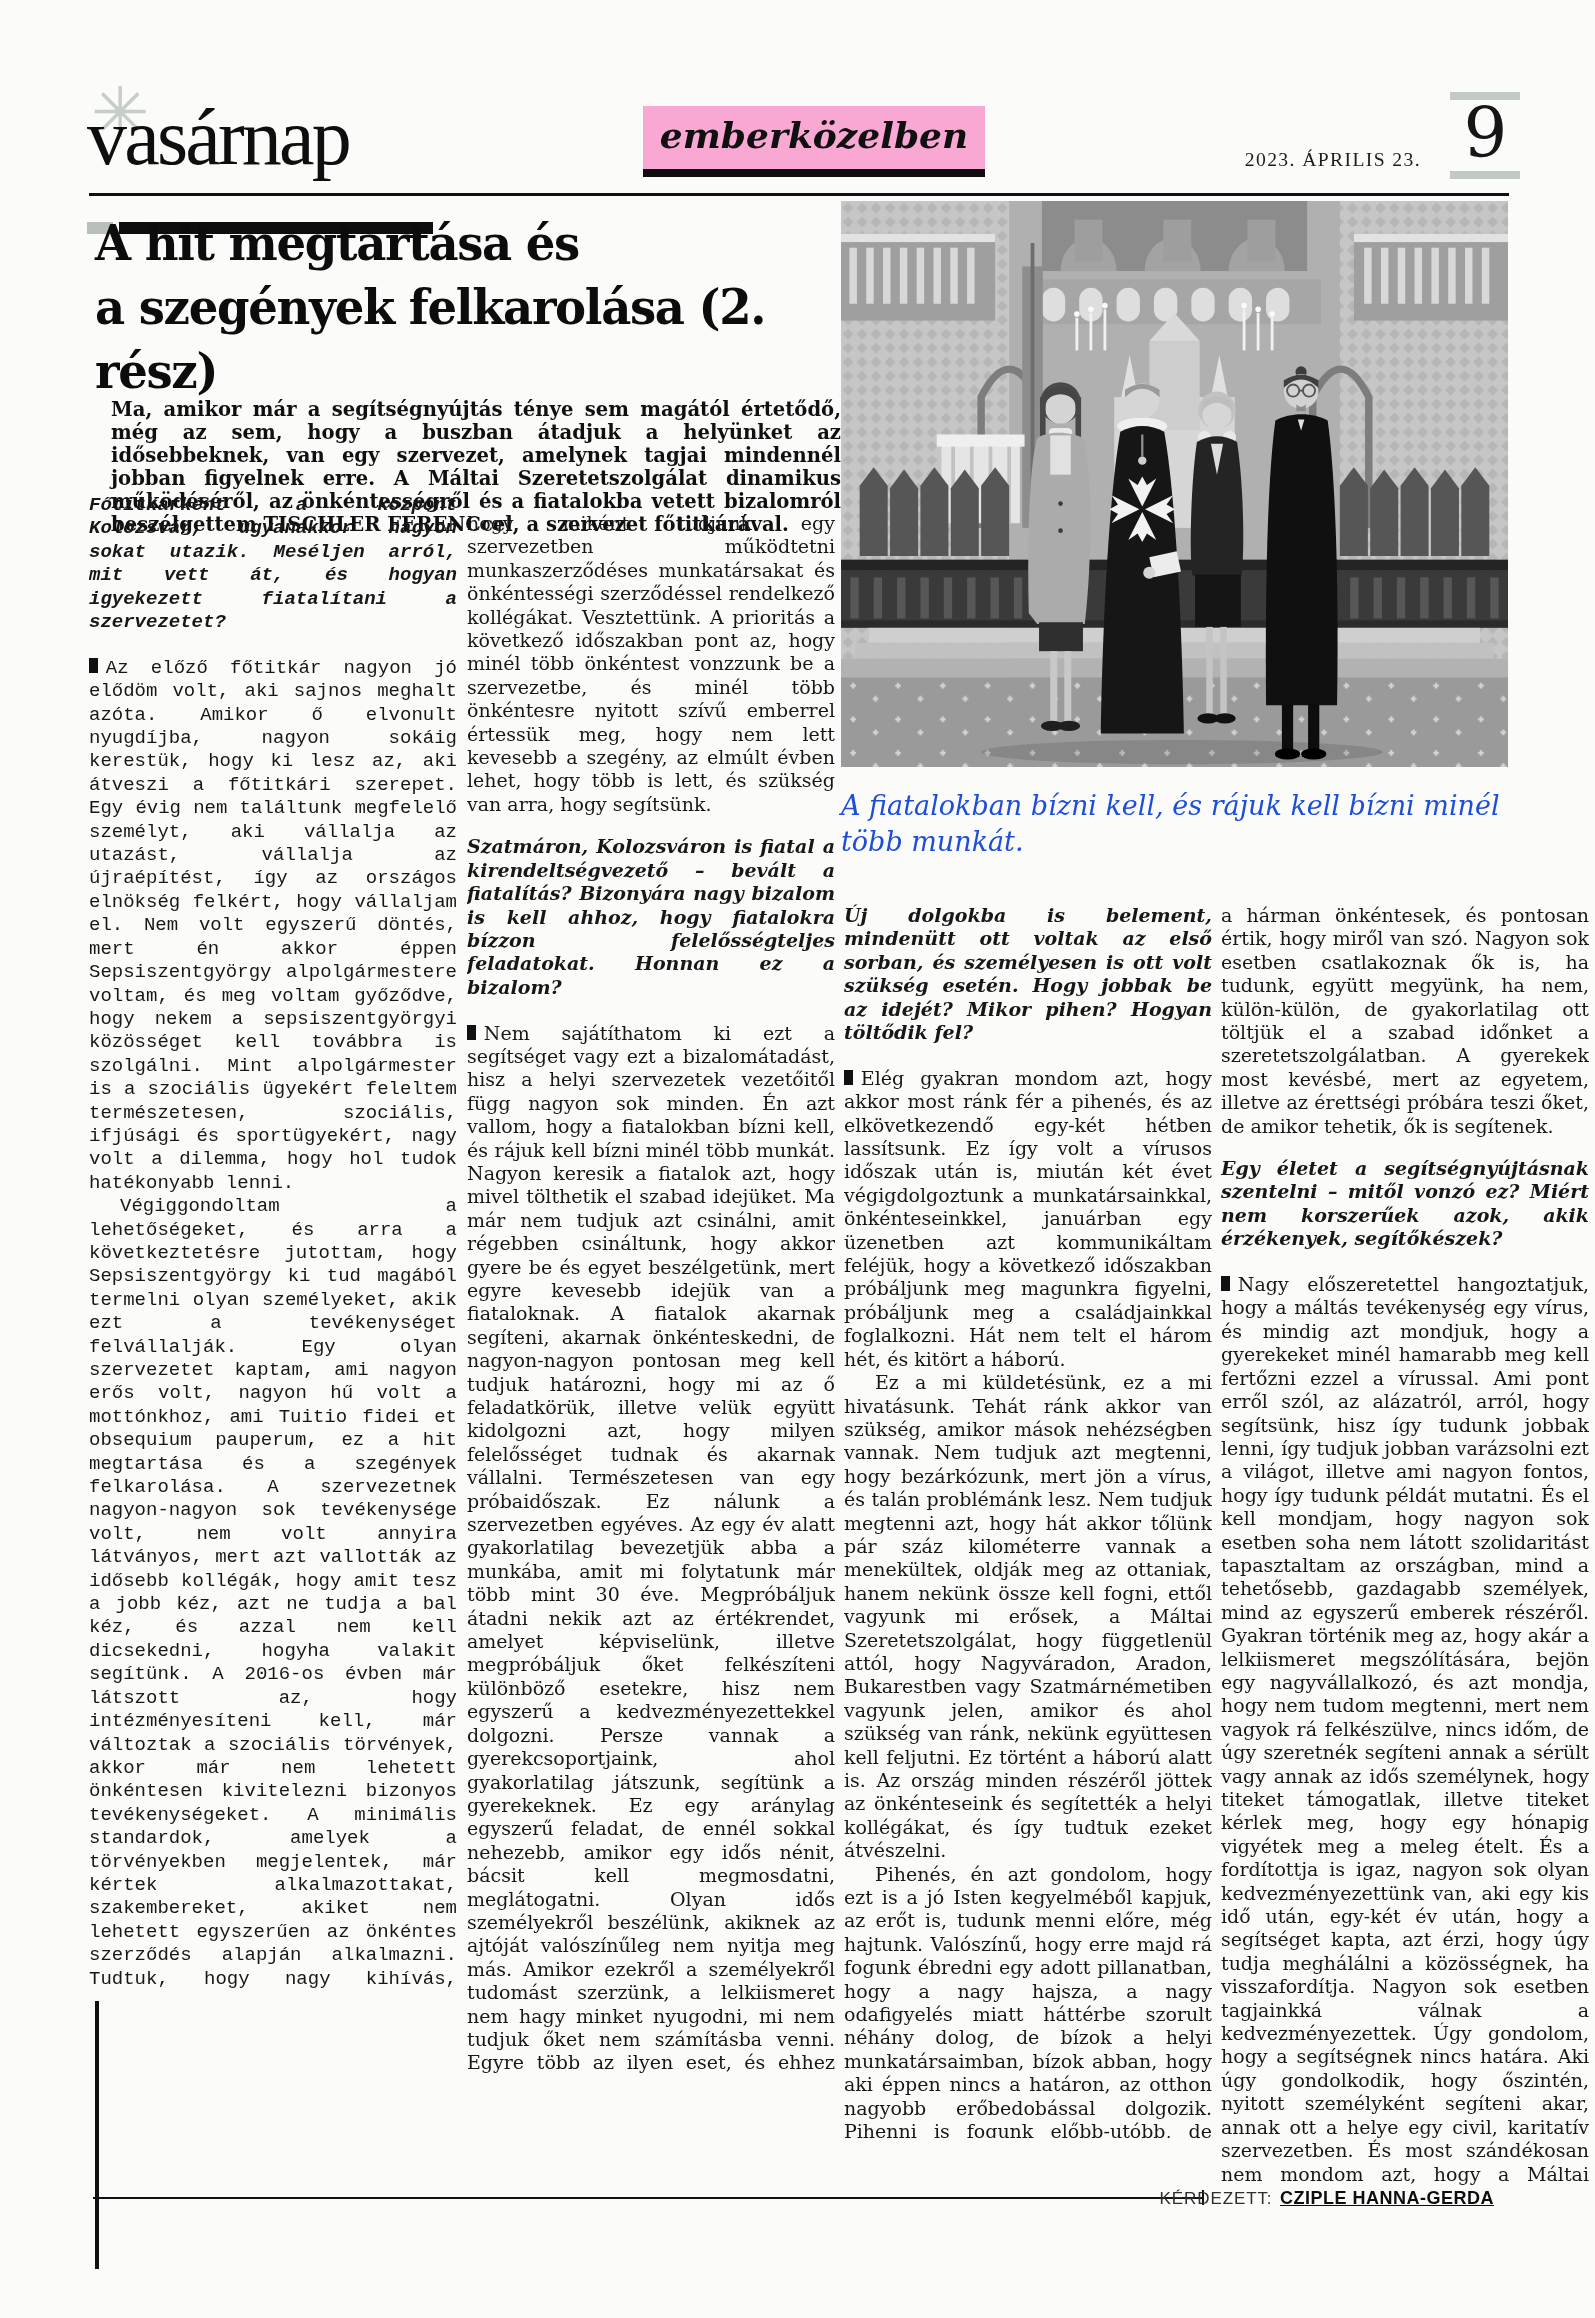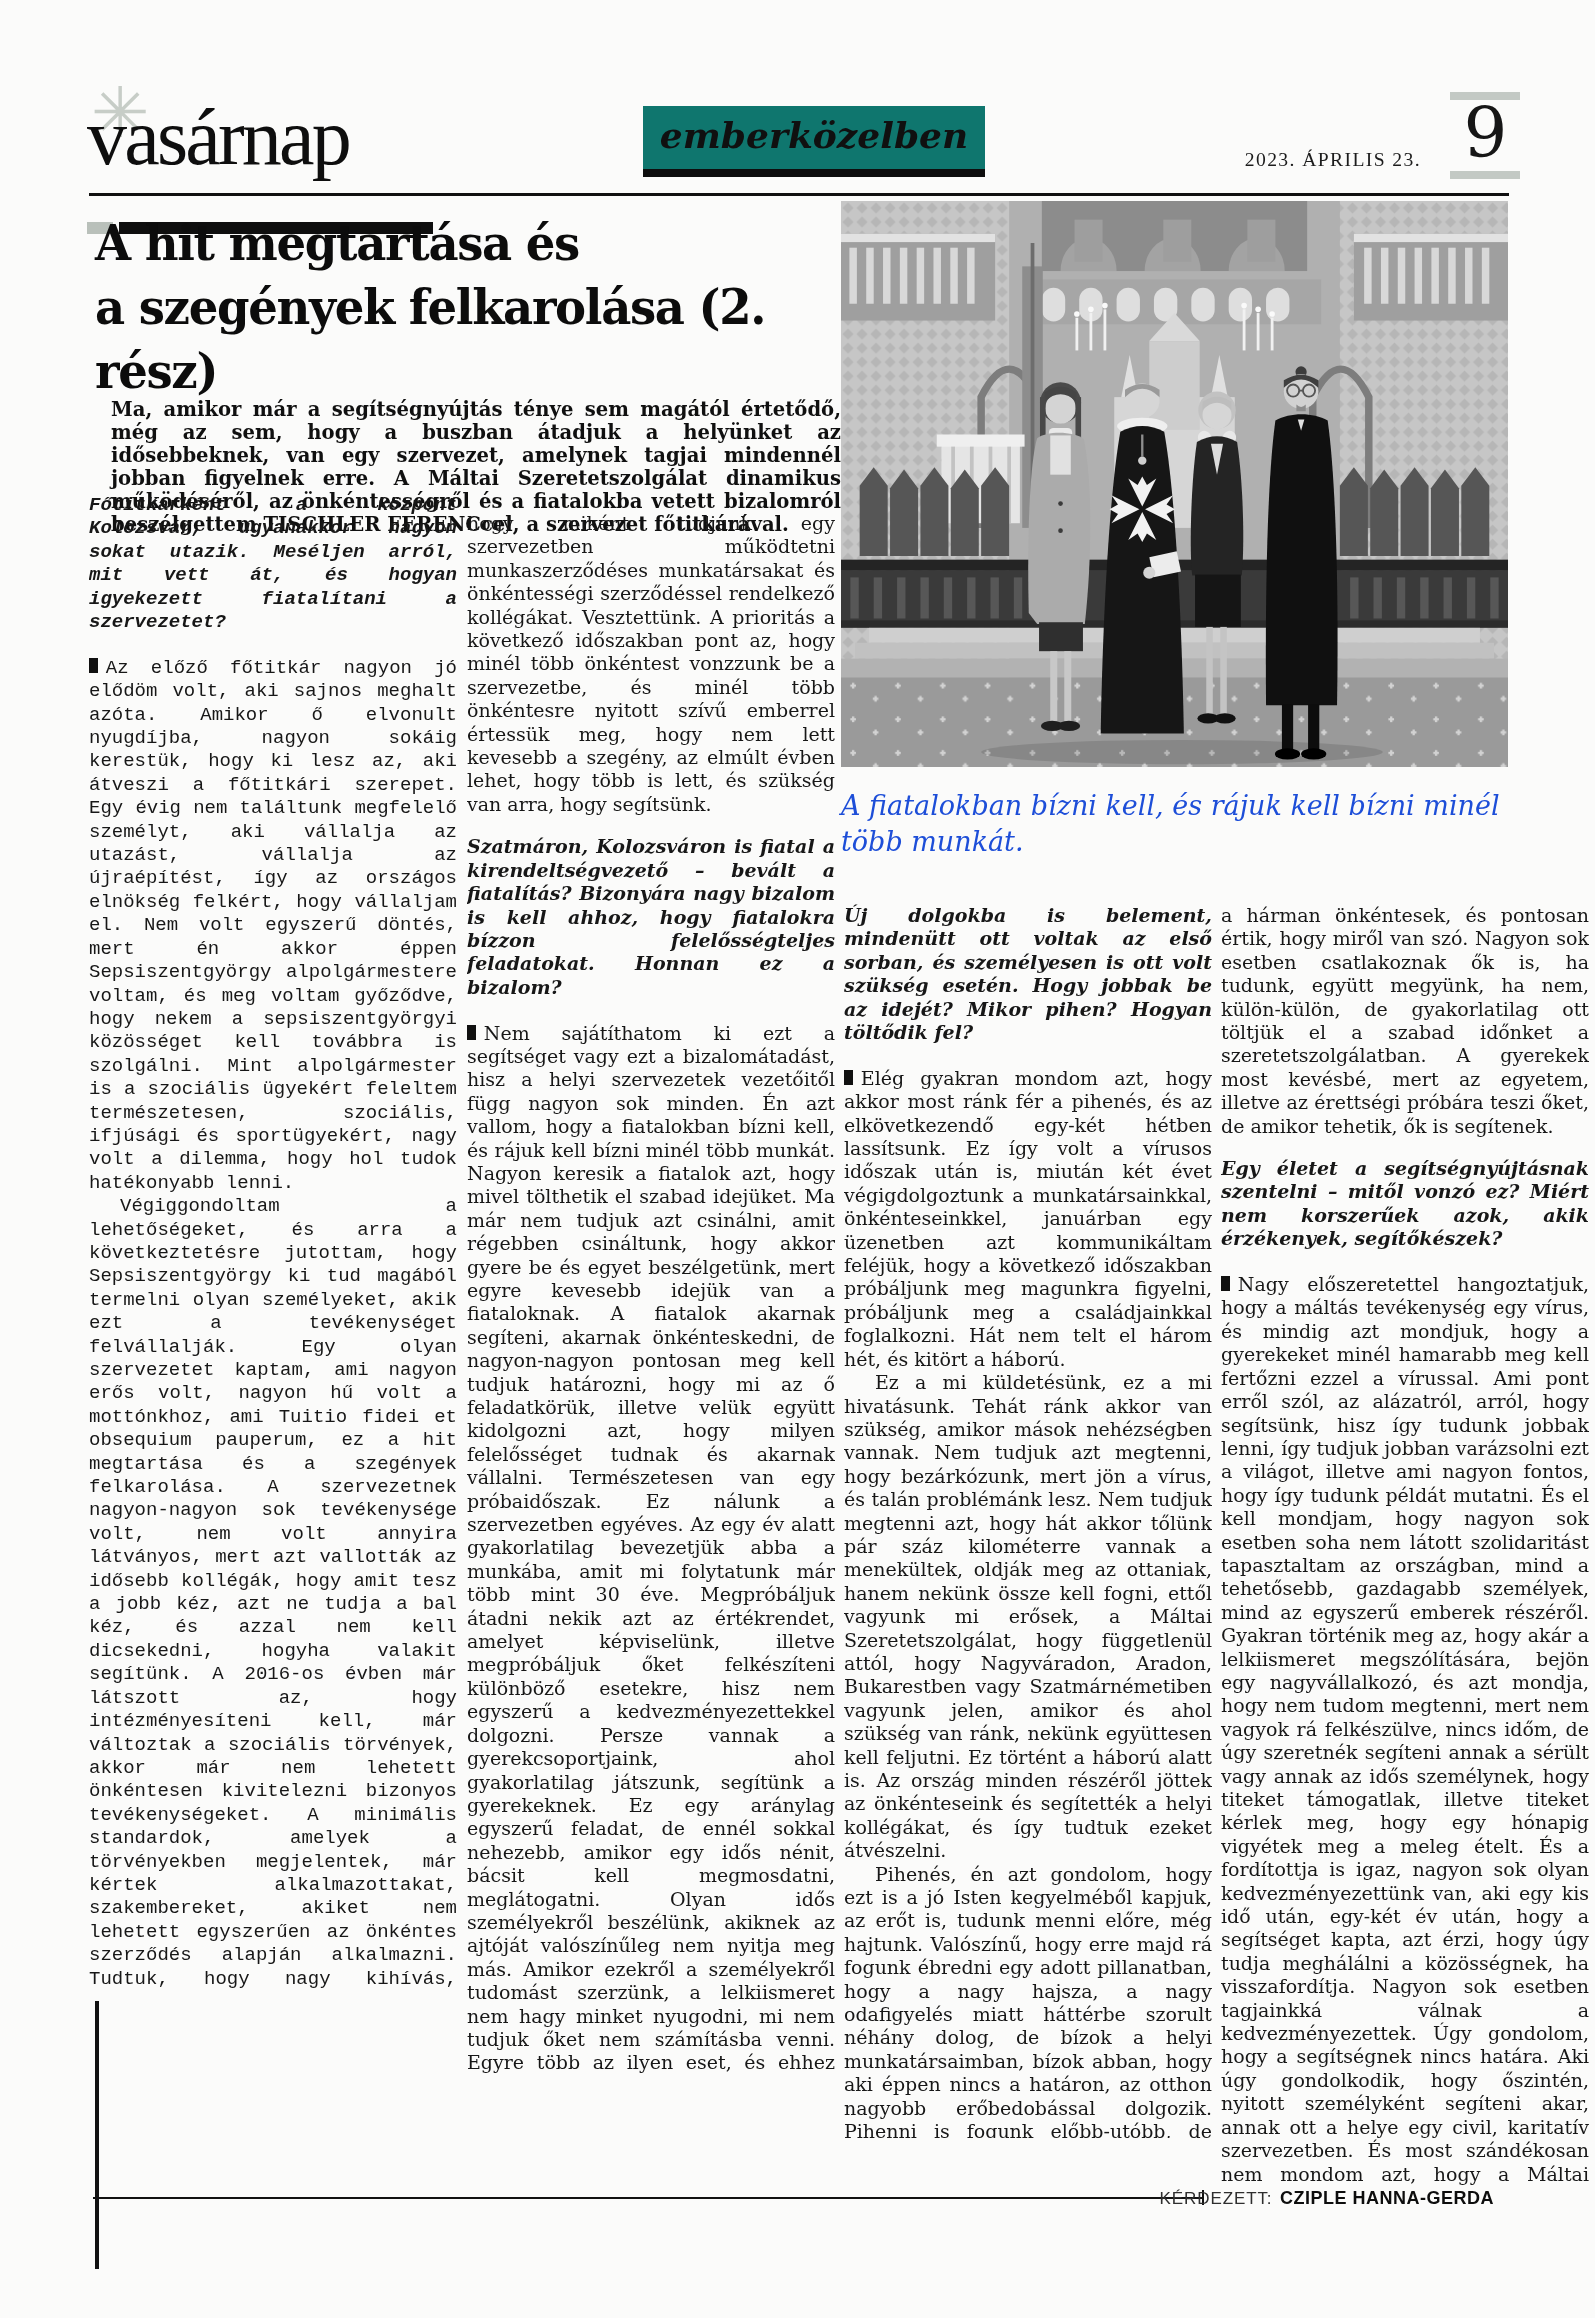--- a/index.html
+++ b/index.html
@@ -6,21 +6,21 @@
   body{width:1595px;height:2319px;background:#f6f6f4;font-family:"DejaVu Serif",serif;}
   #page{position:relative;width:1595px;height:2319px;background:#fbfbfa;color:#141414;overflow:hidden;}
 
   
   .masthead{position:absolute;left:87px;top:84px;width:355px;height:154px;}
   .mast-star{position:absolute;left:3.7px;top:-5.6px;font-size:70px;color:#c7cdc7;font-family:"DejaVu Sans",sans-serif;line-height:1;}
   .mast-text{position:absolute;left:0;top:13px;font-family:"Liberation Serif",serif;font-size:80px;line-height:1;letter-spacing:-2.8px;color:#0e0e0e;}
   .mast-bar{position:absolute;left:32px;top:138px;width:314px;height:12px;background:#0e0e0e;}
   .mast-sq{position:absolute;left:0px;top:138px;width:26px;height:12px;background:#b9c0ba;}
 
-  .section-badge{position:absolute;left:643px;top:106px;width:342px;height:71px;background:#0f766e;}
+  .section-badge{position:absolute;left:643px;top:106px;width:342px;height:71px;background:#f9a8d4;}
   .section-badge .sb-text{position:absolute;left:0;right:0;top:8.4px;text-align:center;font-size:36px;font-weight:bold;font-style:italic;color:#101010;}
   .section-badge .sb-bar{position:absolute;left:0;right:0;bottom:0;height:8.4px;background:#0e0e0e;}
 
   .issue-date{position:absolute;left:1089px;top:149px;width:332px;text-align:right;font-family:"Liberation Serif",serif;font-size:19.6px;letter-spacing:1.4px;color:#1c1c1c;}
 
   .pageno-wrap{position:absolute;left:1448px;top:92px;width:75px;height:89px;text-align:center;}
   .pn-bar{position:absolute;left:2.3px;width:70px;height:8.4px;background:#c3c9c4;}
   .pn-top{top:0;}
   .pn-bottom{top:79px;}
   .pageno{position:absolute;left:0;width:75px;top:3.7px;font-family:"DejaVu Serif",serif;font-size:69px;line-height:75px;color:#161616;}
@@ -51,21 +51,21 @@
   
   .pullquote{position:absolute;left:95px;top:1994px;width:411px;}
   .pq-bar{position:absolute;left:0;top:6.5px;width:3.7px;height:268px;background:#111;}
   .pq-text{margin-left:38px;width:365px;font-size:33px;line-height:44px;font-style:italic;color:#0f0f0f;}
 
   
   .end-rule{position:absolute;left:93px;top:2197px;width:1111px;height:1.9px;background:#111;}
   .end-tick-l{position:absolute;left:1202px;top:2190px;width:2.3px;height:15px;background:#111;}
   .credit{position:absolute;left:1220px;top:2185px;width:289px;height:24px;display:flex;align-items:flex-end;justify-content:flex-end;gap:7.5px;font-family:"Liberation Sans",sans-serif;white-space:nowrap;}
   .credit .c-label{font-size:17px;letter-spacing:0.9px;color:#2e2e2e;}
-  .credit .c-name{font-size:18px;font-weight:bold;letter-spacing:0.5px;color:#0d0d0d;}
+  .credit .c-name{font-size:18px;font-weight:bold;letter-spacing:0.5px;color:#0d0d0d;text-decoration:underline;}
   .credit .c-tick{width:2.3px;height:15px;background:#111;}
   .credit .c-dash{width:27px;height:1.9px;background:#111;}
 </style>
 </head>
 <body>
 
 <div id="page">
 
   <div class="masthead">
     <span class="mast-star">✳</span>

